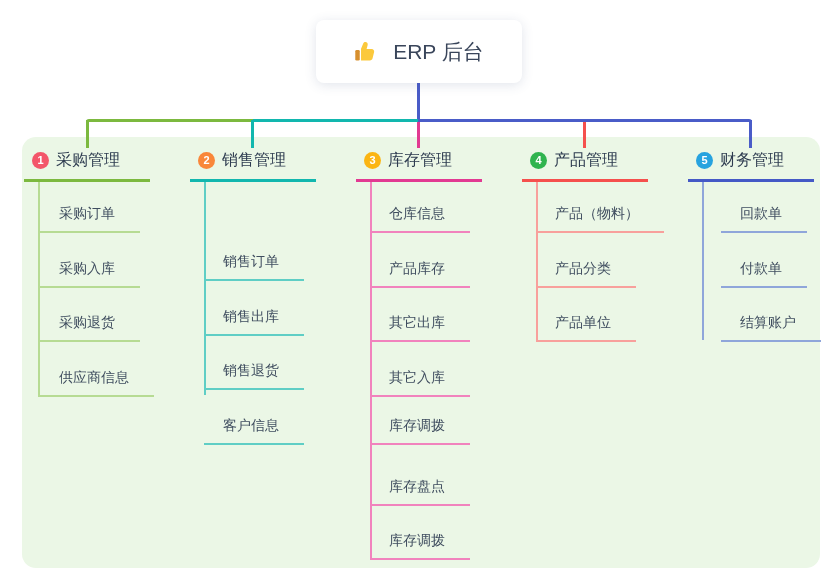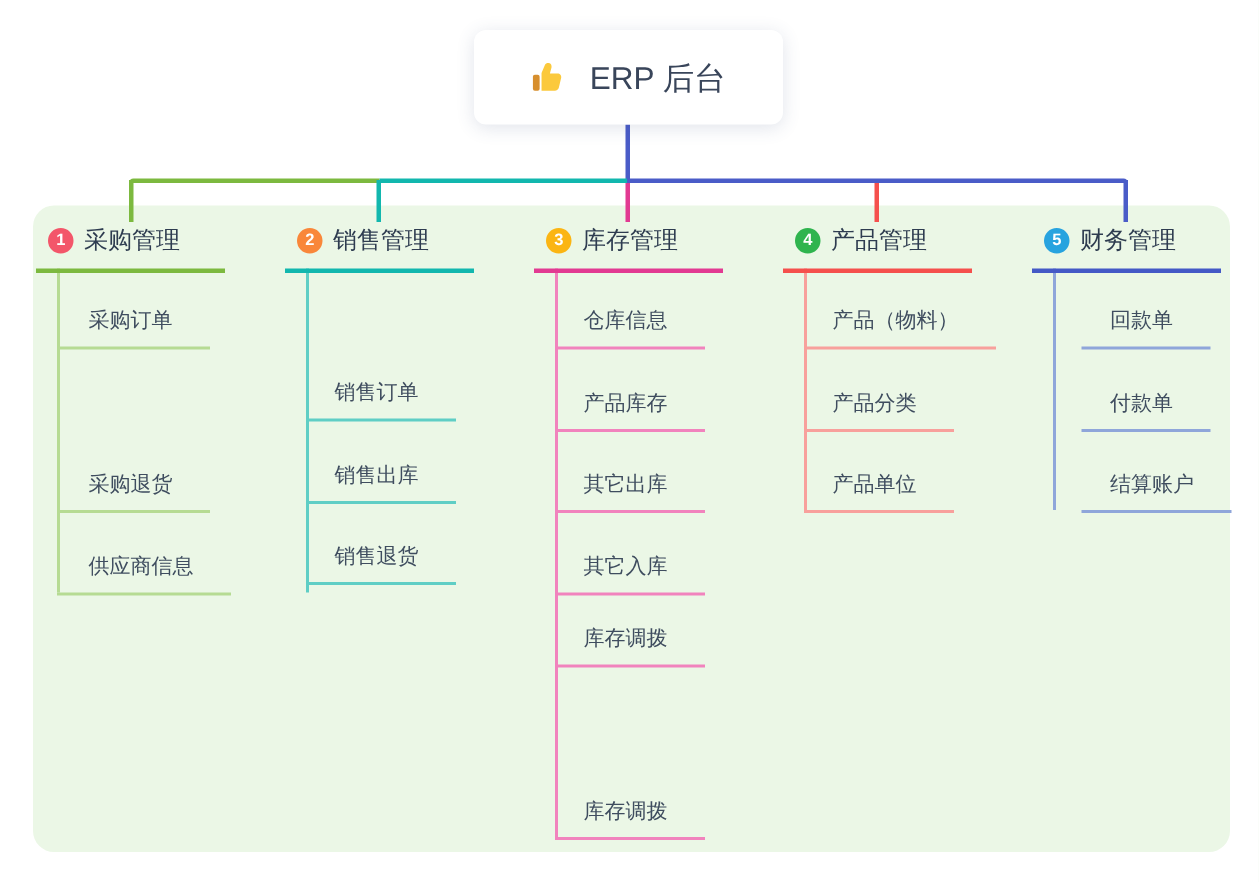--- a/index.html
+++ b/index.html
@@ -85,42 +85,45 @@
     </span>
     <span>ERP 后台</span>
   </div>
 
   <div class="bh c0">
     <span class="badge">1</span>
     <span>采购管理</span>
   </div>
   <div class="spine s0"></div>
   <div class="item c0 r0">采购订单</div>
+  <div class="item c0 r1">采购入库</div>
   <div class="item c0 r2">采购退货</div>
   <div class="item c0 r3">供应商信息</div>
 
   <div class="bh c1">
     <span class="badge">2</span>
     <span>销售管理</span>
   </div>
   <div class="spine s1"></div>
   <div class="item c1 r0">销售订单</div>
   <div class="item c1 r1">销售出库</div>
   <div class="item c1 r2">销售退货</div>
+  <div class="item c1 r3">客户信息</div>
 
   <div class="bh c2">
     <span class="badge">3</span>
     <span>库存管理</span>
   </div>
   <div class="spine s2"></div>
   <div class="item c2 r0">仓库信息</div>
   <div class="item c2 r1">产品库存</div>
   <div class="item c2 r2">其它出库</div>
   <div class="item c2 r3">其它入库</div>
   <div class="item c2 r4">库存调拨</div>
+  <div class="item c2 r5">库存盘点</div>
   <div class="item c2 r6">库存调拨</div>
 
   <div class="bh c3">
     <span class="badge">4</span>
     <span>产品管理</span>
   </div>
   <div class="spine s3"></div>
   <div class="item c3 r0">产品（物料）</div>
   <div class="item c3 r1">产品分类</div>
   <div class="item c3 r2">产品单位</div>

